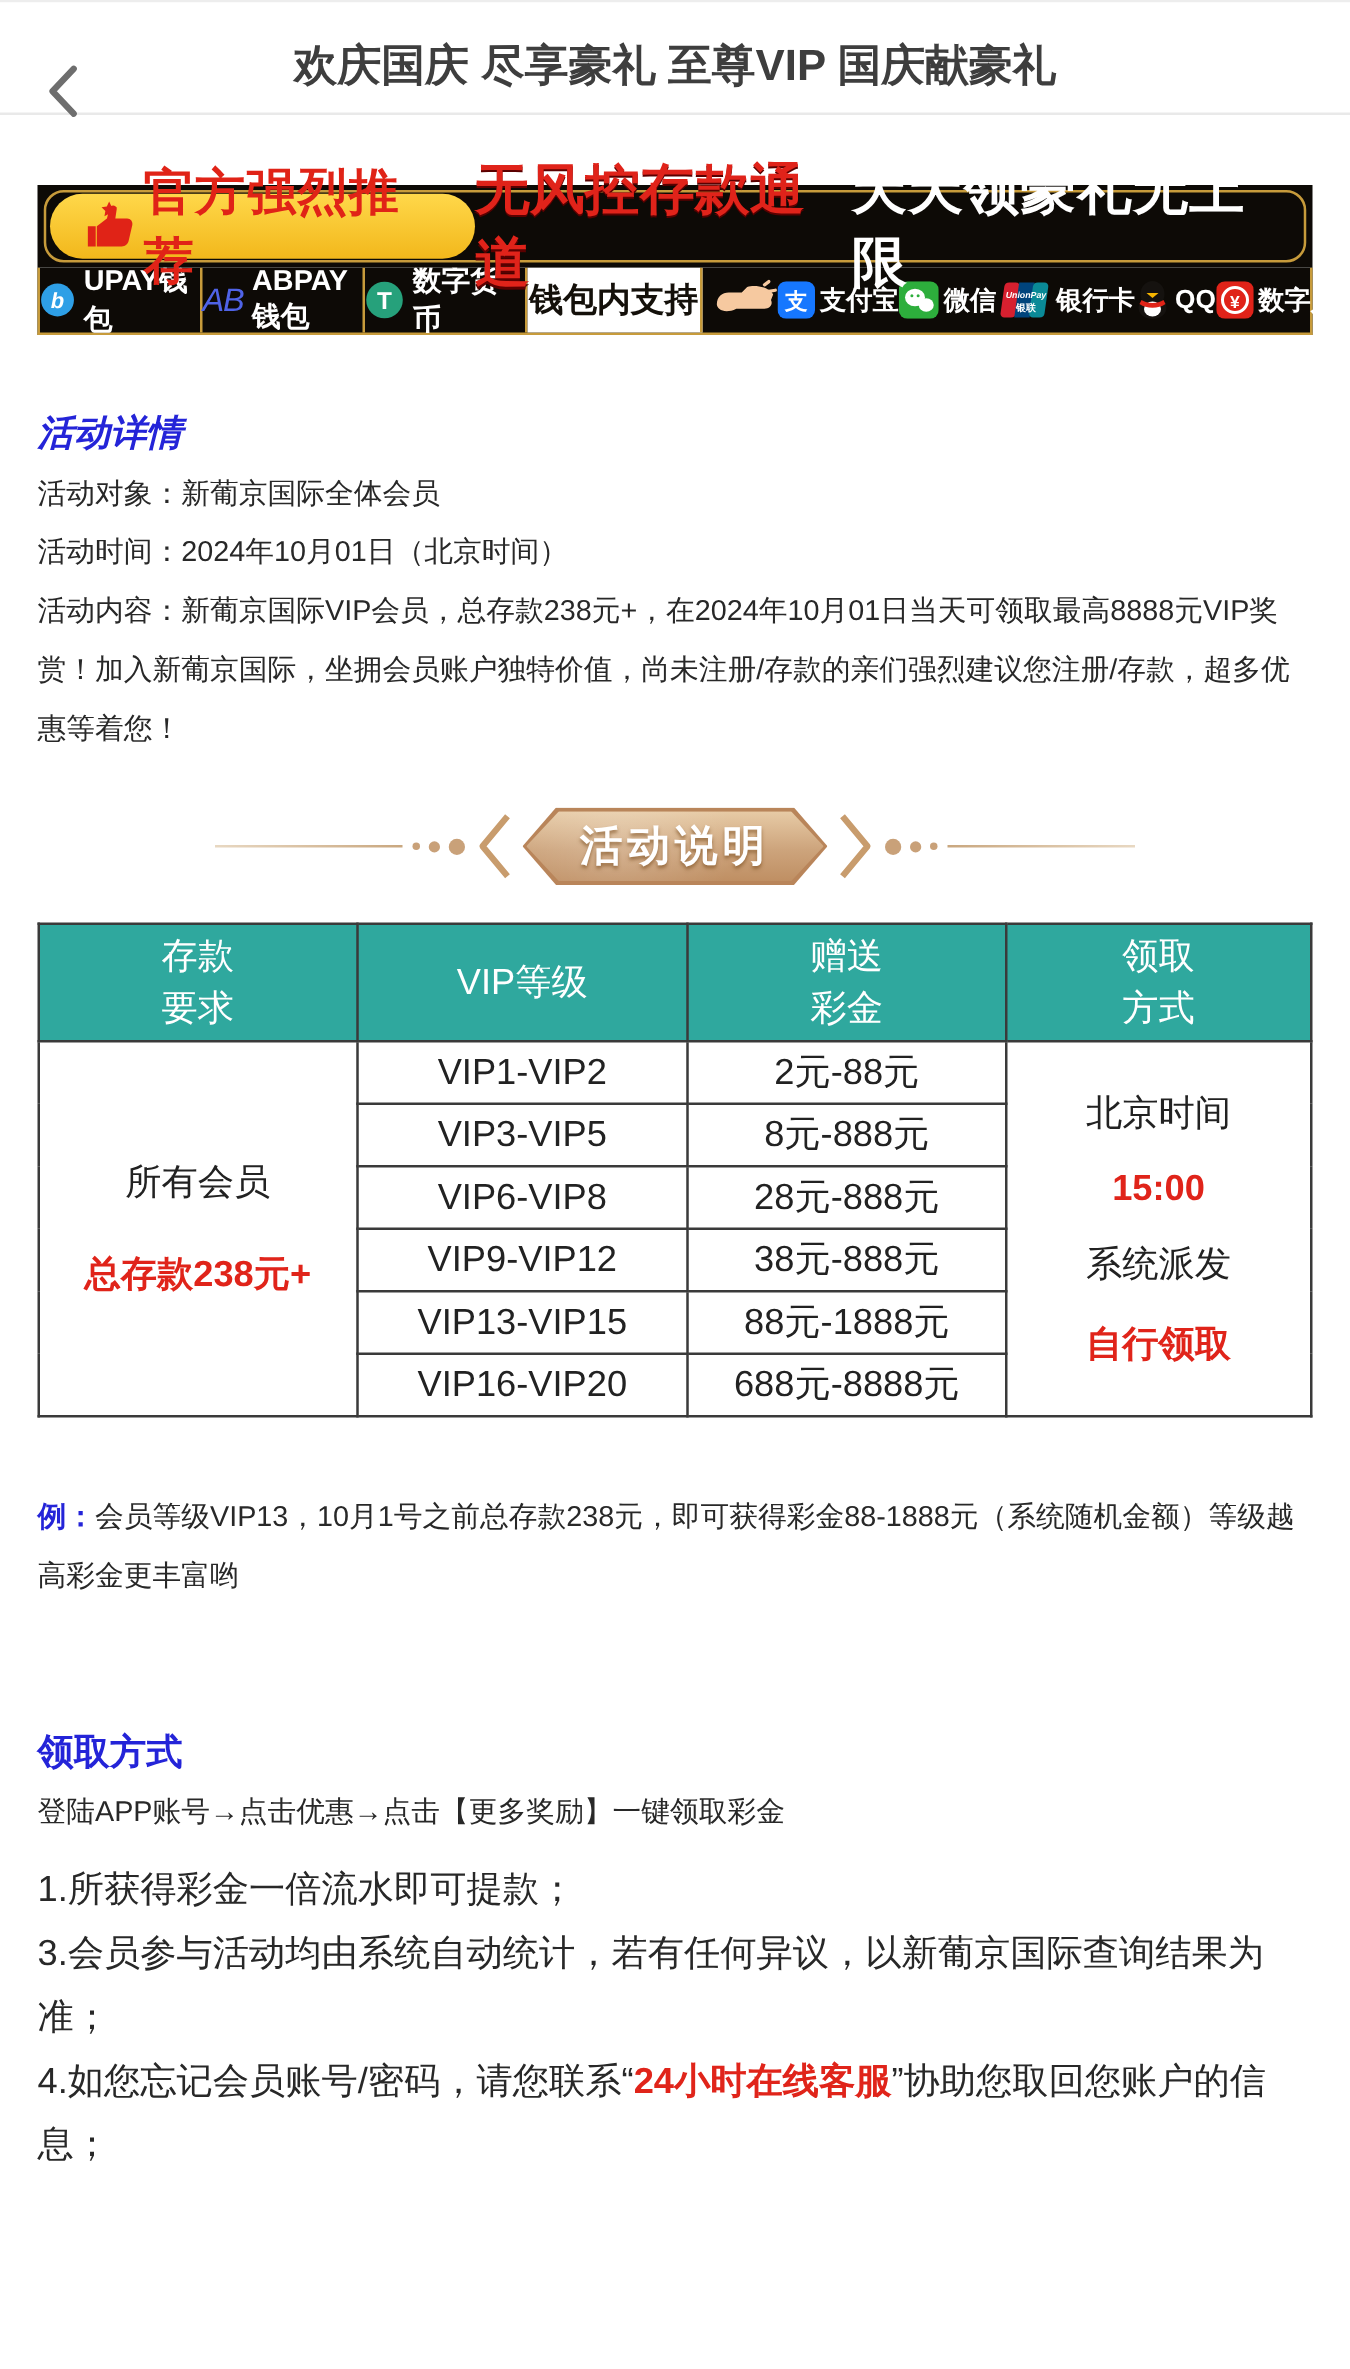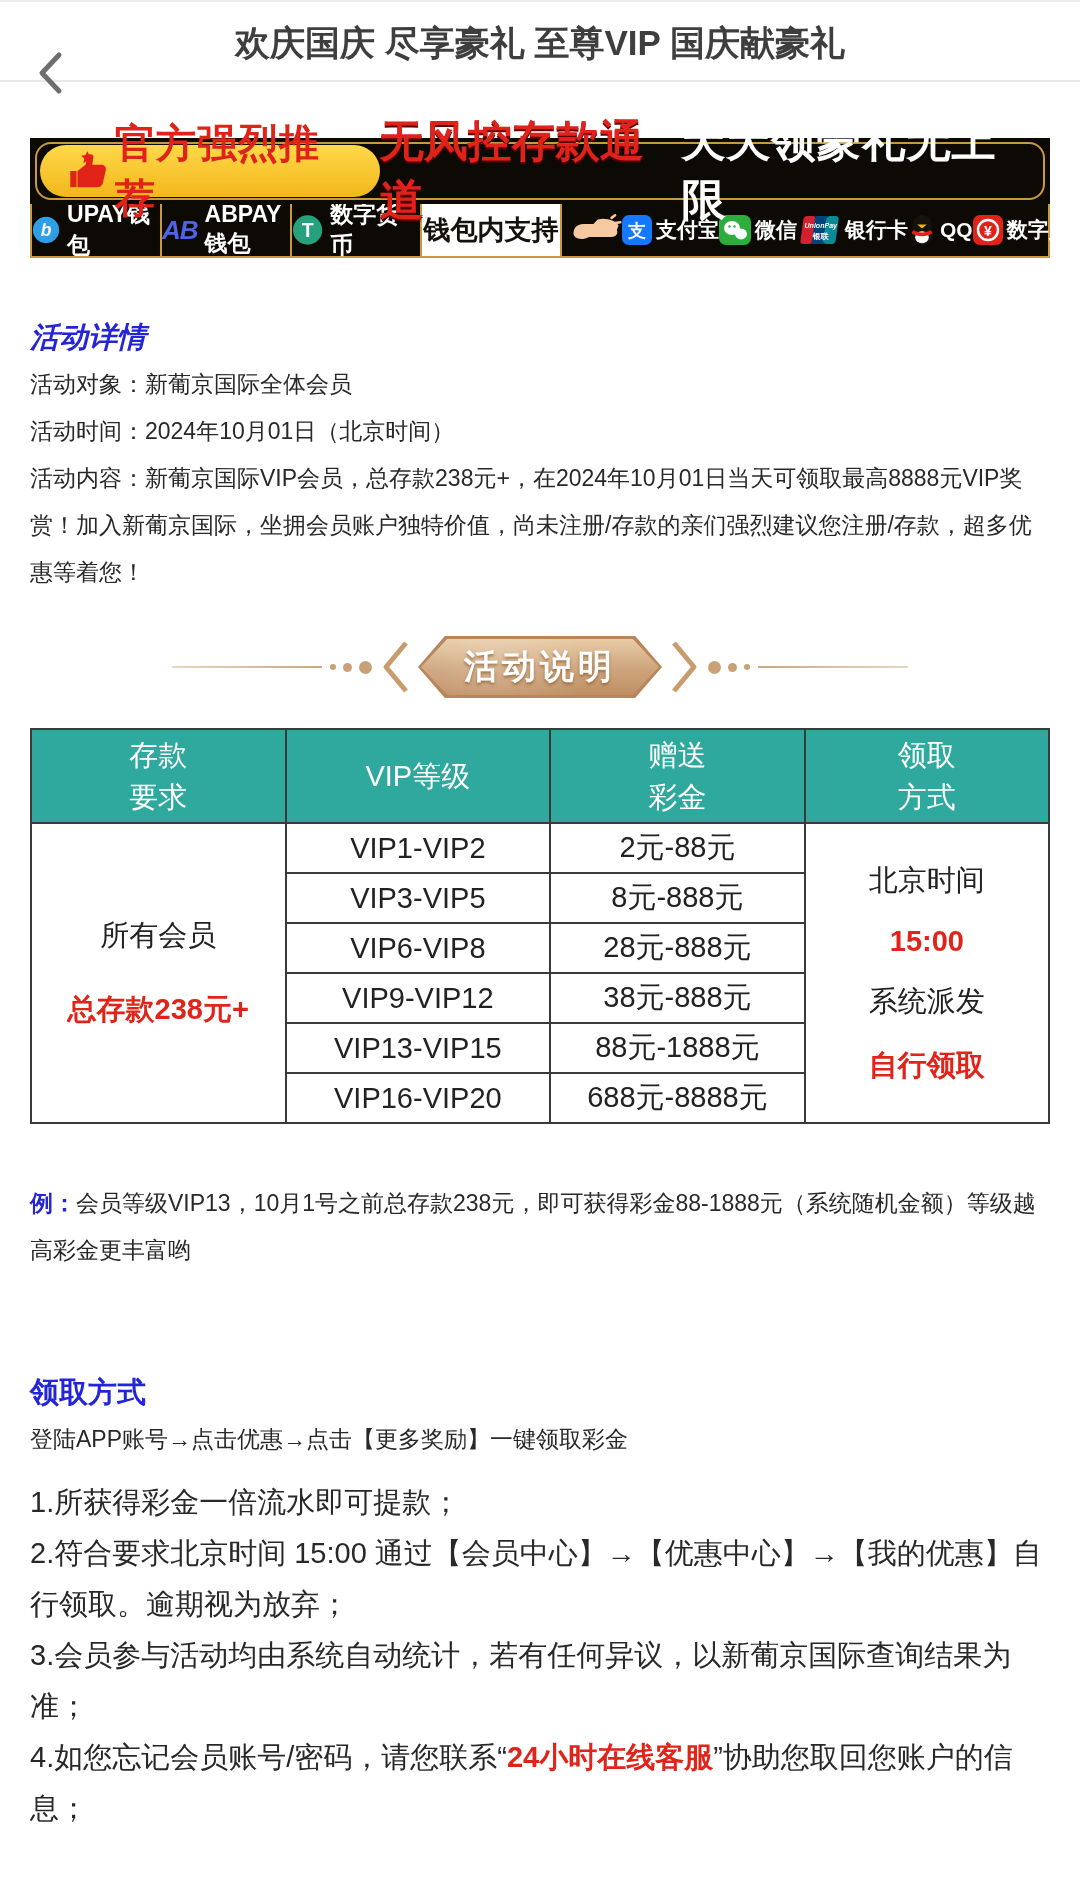--- a/index.html
+++ b/index.html
@@ -1,39 +1,39 @@
 <!DOCTYPE html>
 <html><head>
 <meta charset="utf-8">
 <style>
   html,body{margin:0;padding:0;background:#fff;}
   body{width:1080px;min-height:1895px;font-family:"Liberation Sans","DejaVu Sans",sans-serif;color:#262626;overflow:hidden;}
   .page{width:1080px;border-top:2px solid #ededed;}
 
   
-  .app-header{position:relative;padding:16px 0 12px;border-bottom:2px solid #e9e9e9;background:#fff;}
+  .app-header{position:relative;padding:26px 0 12px;border-bottom:2px solid #e9e9e9;background:#fff;}
   .back-btn{position:absolute;left:30px;top:46px;width:40px;height:50px;display:flex;align-items:center;justify-content:center;cursor:pointer;background:none;border:none;padding:0;}
   .page-title{max-width:650px;margin:0 auto;text-align:center;font-size:35px;line-height:50px;font-weight:600;color:#3e3e3e;}
 
   
   .promo-banner{margin:56px 30px 0;}
   .banner-strip{position:relative;height:66px;background:#0d0a06;display:flex;align-items:center;justify-content:flex-end;padding:0 16px 0 10px;}
   .banner-strip .gold-outline{position:absolute;inset:4px 5px;border:2px solid #c79b3b;border-radius:16px;pointer-events:none;}
   .rec-pill{height:52px;border-radius:26px;background:linear-gradient(180deg,#ffd84a,#f2b71b);display:flex;align-items:center;gap:8px;padding:0 24px;z-index:1;}
   .rec-pill span{color:#e02317;font-size:40px;font-weight:800;letter-spacing:1px;}
   .headline-red{color:#e0231a;font-size:44px;font-weight:800;z-index:1;text-shadow:0 2px 0 #5a0000;}
   .headline-white{color:#ffffff;font-size:44px;font-weight:800;letter-spacing:1px;z-index:1;}
 
   .payment-row{display:flex;align-items:stretch;height:52px;background:#0d0a06;border:2px solid #c79b3b;border-top:none;}
   .pay-cell{display:flex;align-items:center;justify-content:center;gap:7px;border-right:2px solid #c79b3b;color:#fff;font-size:23px;font-weight:600;flex:0 0 auto;}
   .pay-cell.w1{width:128px;}
   .pay-cell.yellow{width:138px;background:#ffffff;color:#14100a;font-size:27px;font-weight:700;}
   .pay-rest{flex:1;display:flex;align-items:center;justify-content:space-between;padding:0 8px;color:#fff;font-size:21px;font-weight:600;}
   .pay-item{display:flex;align-items:center;gap:4px;white-space:nowrap;}
-  .abpay-logo{font-style:italic;font-weight:700;color:#4f63e6;font-size:26px;letter-spacing:-1px;}
+  .abpay-logo{font-style:italic;font-weight:400;color:#4f63e6;font-size:26px;letter-spacing:-1px;}
 
   
   .content{padding:0 30px;}
   .sec-heading{margin-top:56px;font-size:29px;line-height:47px;font-weight:700;color:#2424d8;font-style:italic;}
   .para{font-size:23px;line-height:47px;margin:0;color:#282828;}
   .blue{color:#2424d8;font-weight:600;}
   .red{color:#e0241a;font-weight:700;}
 
   
   .badge-row{display:flex;align-items:center;justify-content:center;margin-top:40px;gap:8px;text-align:center;}
@@ -279,19 +279,18 @@
       <p class="para"><span class="blue">例：</span><span>会员等级VIP13，10月1号之前总存款238元，即可获得彩金88-1888元（系统随机金额）等级越高彩金更丰富哟</span></p>
     </div>
 
     <div class="claim-heading">领取方式</div>
     <p class="para">登陆APP账号→点击优惠→点击【更多奖励】一键领取彩金</p>
   </div>
 
 
   <div class="content rules">
     <p>1.所获得彩金一倍流水即可提款；</p>
-    <p>2.符合要求北京时间 15:00 通过【会员中心】→【优惠中心】→【我的优惠】自行领取。逾期视为放弃；</p>
     <p>3.会员参与活动均由系统自动统计，若有任何异议，以新葡京国际查询结果为准；</p>
     <p><span>4.如您忘记会员账号/密码，请您联系“</span><span class="red">24小时在线客服</span><span>”协助您取回您账户的信息；</span></p>
 
   </div>
 
 </div>
 
 </body></html>

